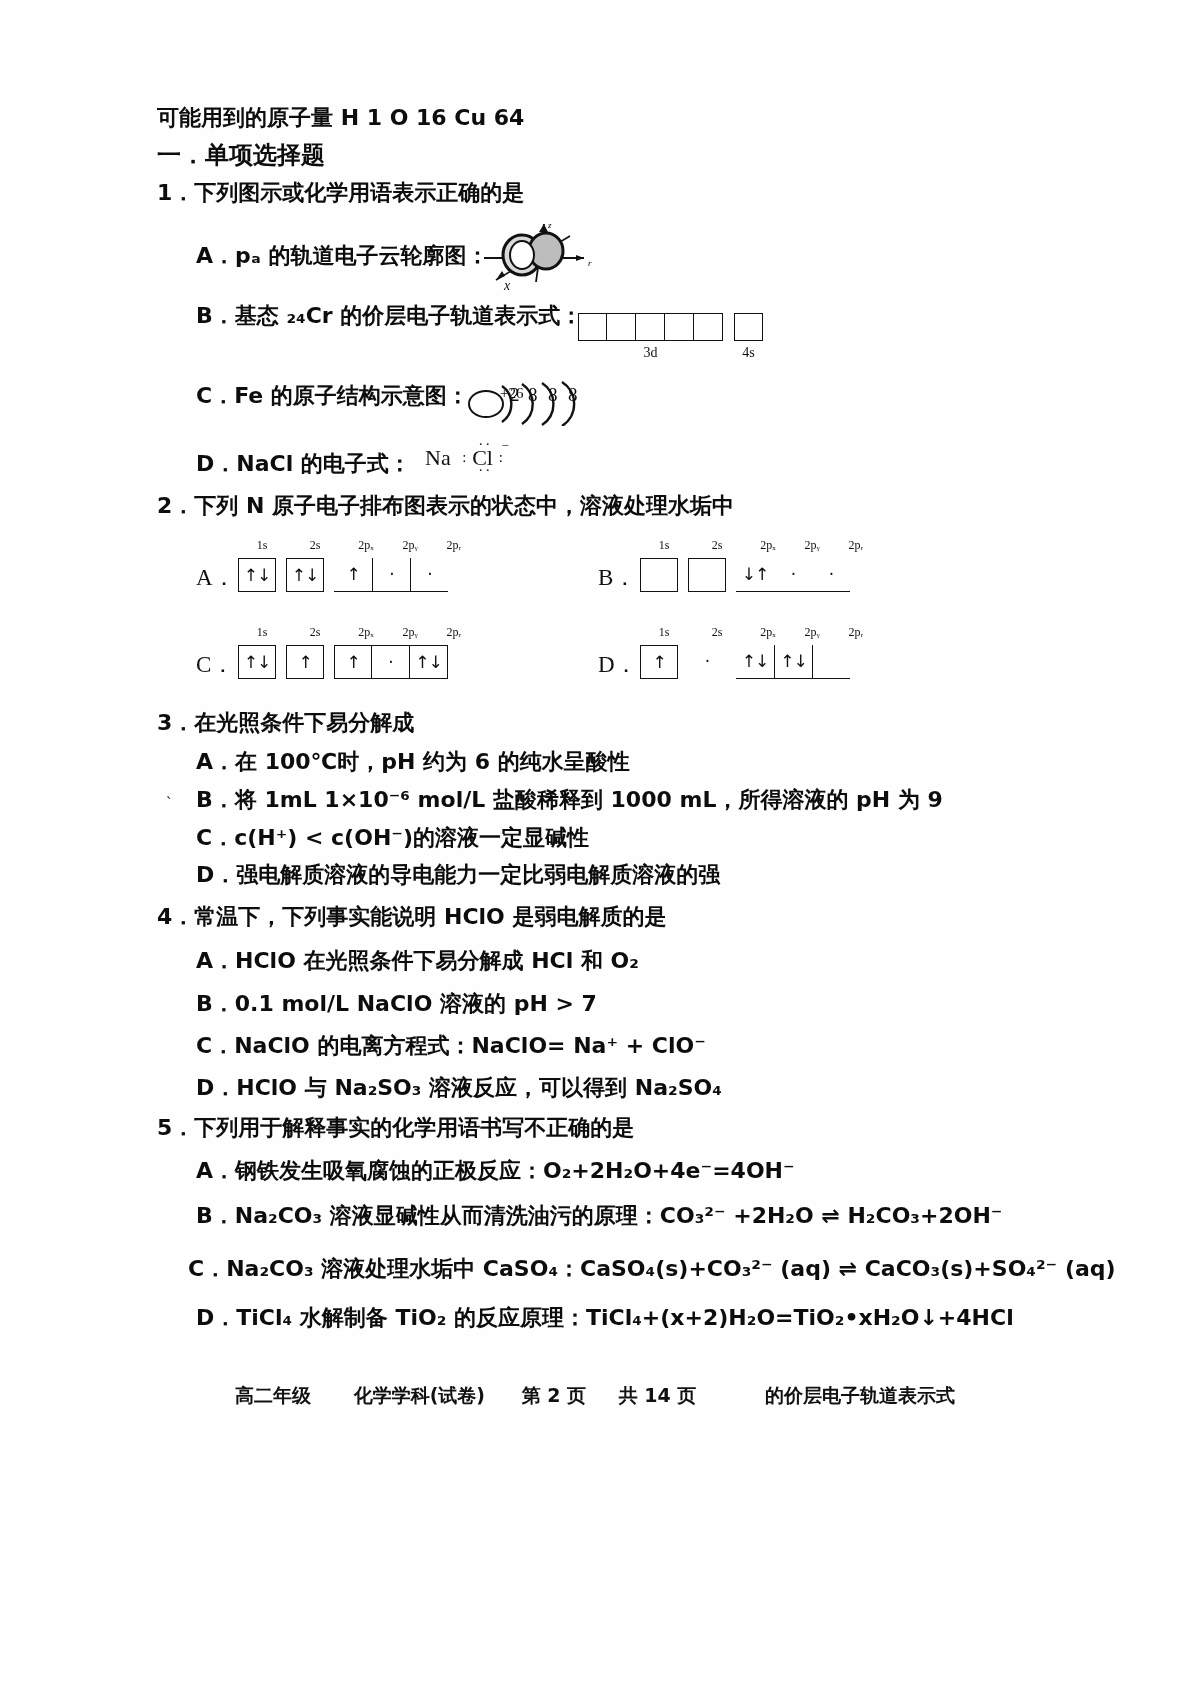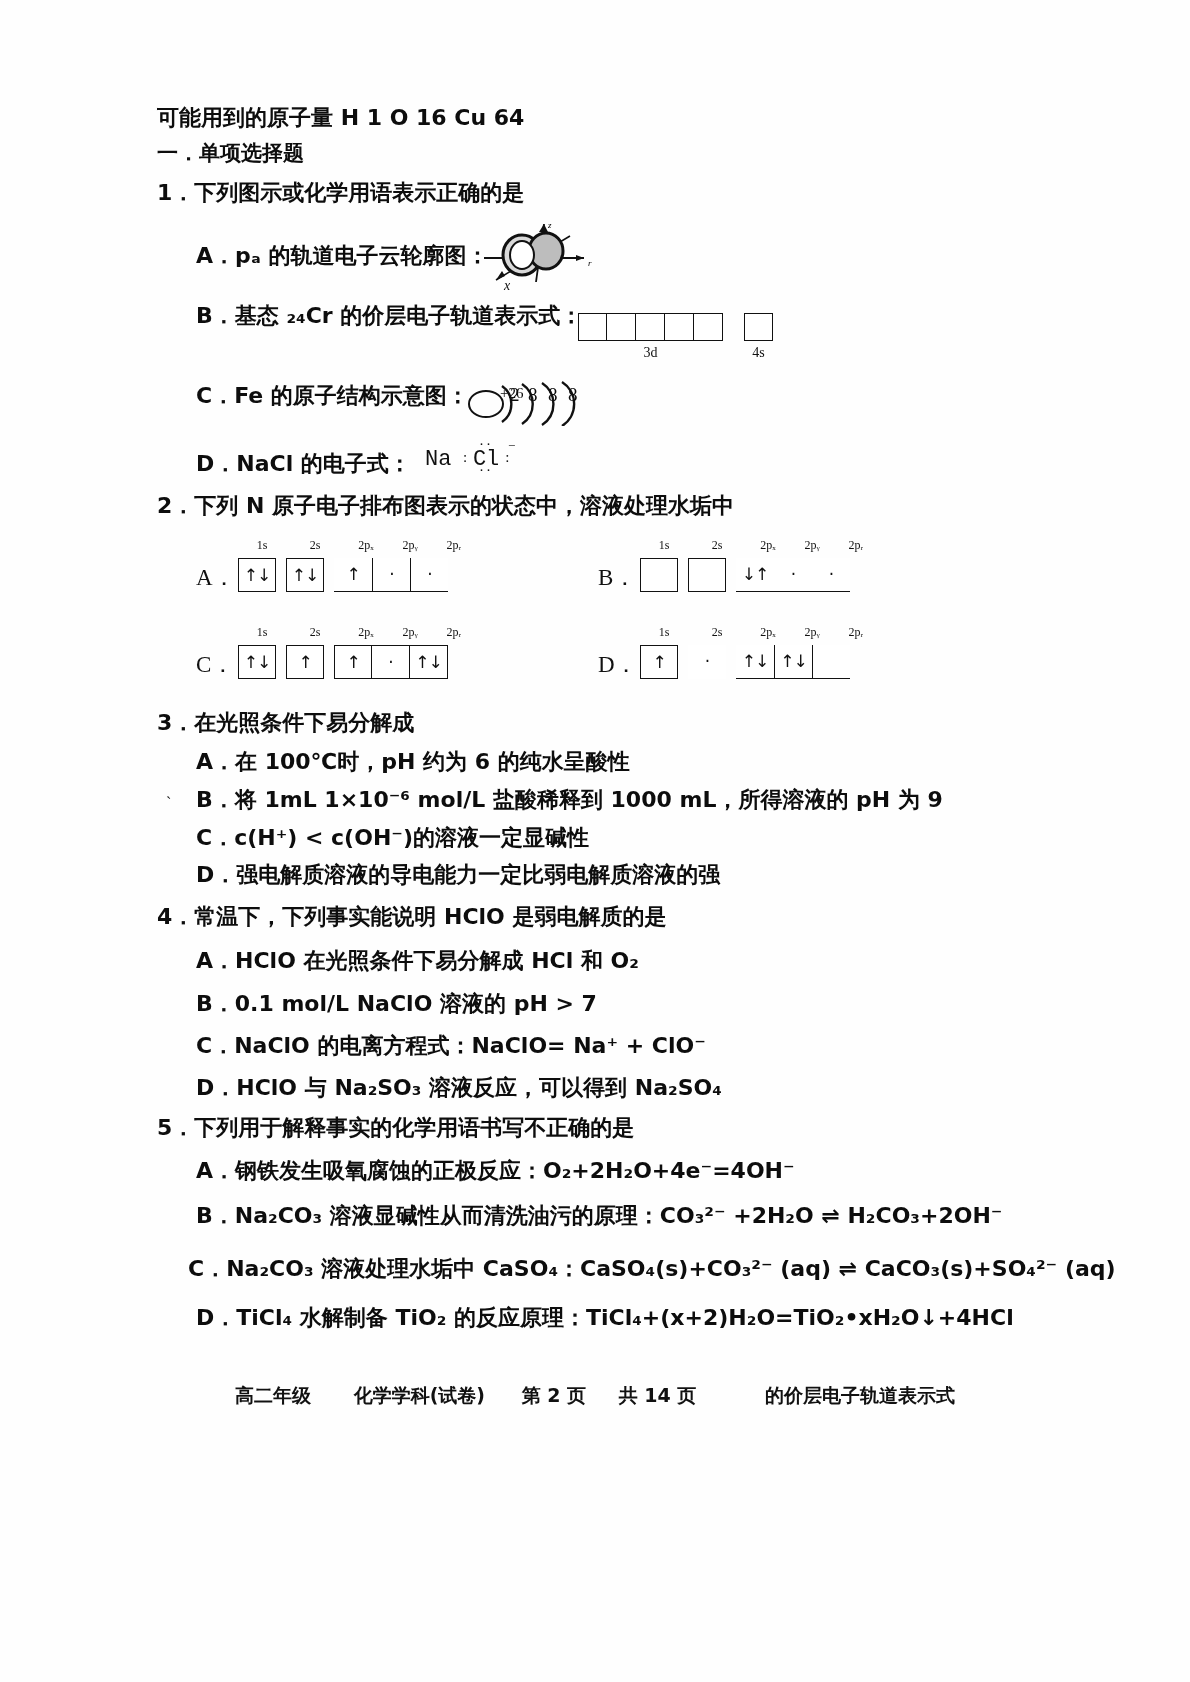--- a/index.html
+++ b/index.html
@@ -25,25 +25,25 @@
   
   .line {
     position: absolute;
     white-space: nowrap;
     font-size: 22px;
     line-height: 1.0;
     color: #0d0d0d;
   }
   .bold { font-weight: bold; }
   .cn { font-family: "DejaVu Sans", "Liberation Sans", sans-serif; font-weight: 600; }
-  .mix { font-family: Liberation Mono, monospace; }
+  .mix { font-family: Liberation Serif, serif; }
 
   
   #hdr-atomic { left: 157px; top: 107px; font-size: 22px; }
-  #hdr-section { left: 157px; top: 143px; font-size: 21px; }
+  #hdr-section { left: 157px; top: 143px; font-size: 24px; }
 
   
   #q1-stem   { left: 157px; top: 182px; }
   #q1-a      { left: 196px; top: 245px; }
   #q1-b      { left: 196px; top: 305px; }
   #q1-c      { left: 196px; top: 385px; }
   #q1-d      { left: 196px; top: 453px; }
 
   
   #p-orbital {
@@ -60,21 +60,21 @@
   }
   .obox {
     width: 29px; height: 28px;
     border: 1.6px solid #111;
     box-sizing: border-box;
     position: relative;
     background: #fff;
   }
   .obox + .obox { border-left: none; }
   .ogroup { display: flex; }
-  .ogroup.gap { margin-left: 21px; }
+  .ogroup.gap { margin-left: 11px; }
   .oglabel {
     position: absolute;
     bottom: -20px; left: 0; right: 0;
     text-align: center;
     font-size: 14px;
   }
   
   #fe-shell {
     position: absolute;
     left: 468px; top: 378px;

